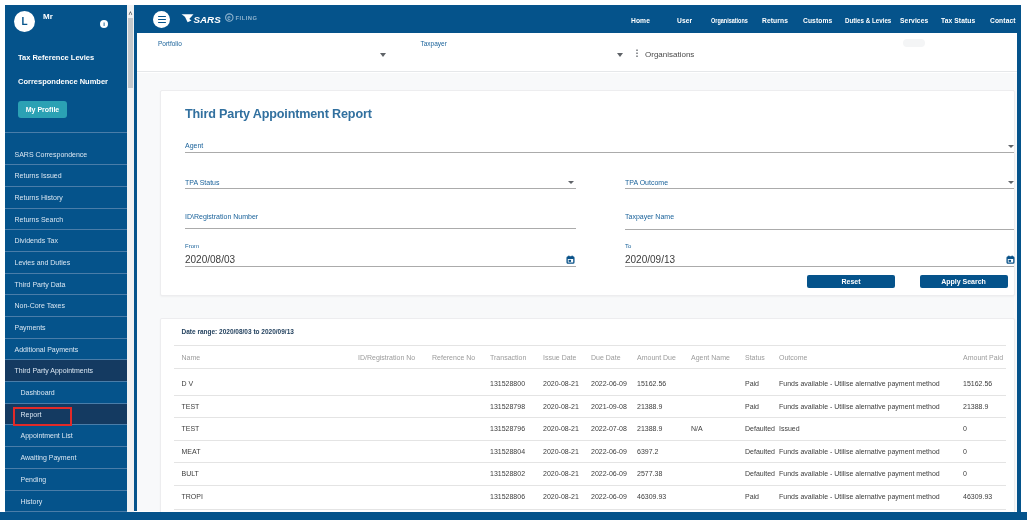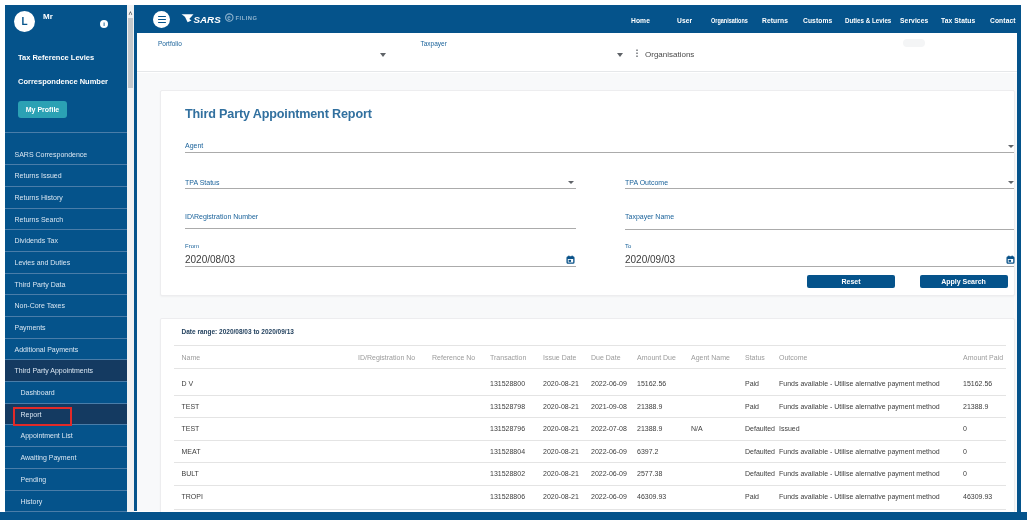--- a/index.html
+++ b/index.html
@@ -166,21 +166,21 @@
 <div class="dval" style="left:185px; top:254.3px;">2020/08/03</div>
 <div class="uline" style="left:185px; top:265.5px; width:391px;"></div>
 <svg class="cal" style="left:565.5px; top:254.5px; width:9px; height:9px;" viewBox="0 0 16 16">
     <rect x="2" y="3.5" width="12" height="11" rx="1.5" fill="none" stroke="#0b5389" stroke-width="2.4"></rect>
     <rect x="2" y="3.5" width="12" height="3.6" fill="#0b5389"></rect>
     <rect x="3.8" y="1" width="2.6" height="3.5" rx="1.2" fill="#0b5389"></rect>
     <rect x="9.6" y="1" width="2.6" height="3.5" rx="1.2" fill="#0b5389"></rect>
     <rect x="4.6" y="8.6" width="4.4" height="3.6" fill="#0b5389"></rect>
   </svg>
 <div class="tiny" style="left:625px; top:242.5px;">To</div>
-<div class="dval" style="left:625px; top:254.3px;">2020/09/03</div>
+<div class="dval" style="left:625px; top:254.3px;">2020/09/13</div>
 <div class="uline" style="left:625px; top:265.6px; width:389px;"></div>
 <svg class="cal" style="left:1006px; top:254.5px; width:9px; height:9px;" viewBox="0 0 16 16">
     <rect x="2" y="3.5" width="12" height="11" rx="1.5" fill="none" stroke="#0b5389" stroke-width="2.4"></rect>
     <rect x="2" y="3.5" width="12" height="3.6" fill="#0b5389"></rect>
     <rect x="3.8" y="1" width="2.6" height="3.5" rx="1.2" fill="#0b5389"></rect>
     <rect x="9.6" y="1" width="2.6" height="3.5" rx="1.2" fill="#0b5389"></rect>
     <rect x="4.6" y="8.6" width="4.4" height="3.6" fill="#0b5389"></rect>
   </svg>
 
 <div class="btn" style="left:807px; top:274.5px; width:88px;">Reset</div>

